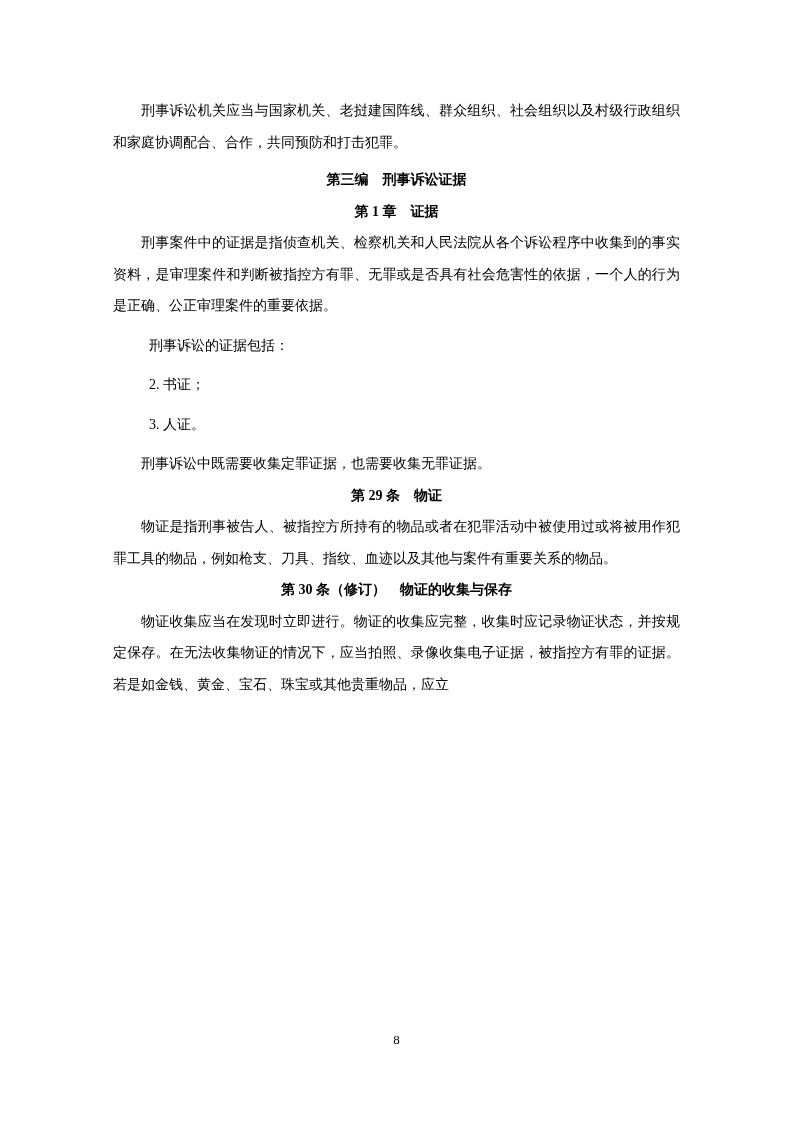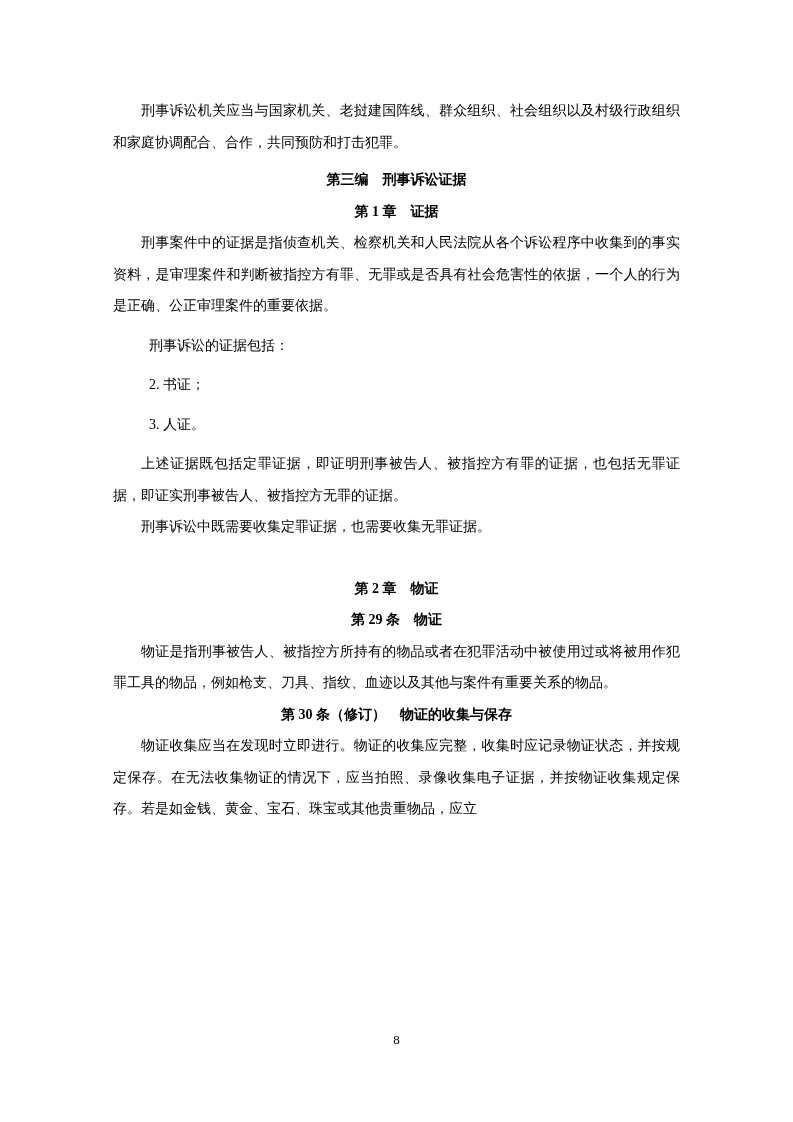--- a/index.html
+++ b/index.html
@@ -78,30 +78,28 @@
     <p class="para">刑事案件中的证据是指侦查机关、检察机关和人民法院从各个诉讼程序中收集到的事实资料，是审理案件和判断被指控方有罪、无罪或是否具有社会危害性的依据，一个人的行为是正确、公正审理案件的重要依据。</p>
 
 
     <p class="para-flush">刑事诉讼的证据包括：</p>
 
 
     <p class="para-flush">2. 书证；</p>
 
     <p class="para-flush">3. 人证。</p>
 
-    <p class="para">上述证据既包括定罪证据，即证明刑事被告人、被指控方有罪的证据，也包括无罪证据，即证实刑事被告人、被指控方无罪的证据。</p>
 
     <p class="para">刑事诉讼中既需要收集定罪证据，也需要收集无罪证据。</p>
 
-    <p class="heading h-ch2">第 2 章　物证</p>
 
     <p class="heading">第 29 条　物证</p>
 
     <p class="para">物证是指刑事被告人、被指控方所持有的物品或者在犯罪活动中被使用过或将被用作犯罪工具的物品，例如枪支、刀具、指纹、血迹以及其他与案件有重要关系的物品。</p>
 
     <p class="heading">第 30 条（修订）　物证的收集与保存</p>
 
-    <p class="para">物证收集应当在发现时立即进行。物证的收集应完整，收集时应记录物证状态，并按规定保存。在无法收集物证的情况下，应当拍照、录像收集电子证据，并按物证收集规定保存。若是如金钱、黄金、宝石、珠宝或其他贵重物品，应立</p>
+    <p class="para">物证收集应当在发现时立即进行。物证的收集应完整，收集时应记录物证状态，并按规定保存。在无法收集物证的情况下，应当拍照、录像收集电子证据，被指控方有罪的证据。若是如金钱、黄金、宝石、珠宝或其他贵重物品，应立</p>
 
   </div>
 
   <div class="page-number">8</div>
 </div>
 
 </body></html>

